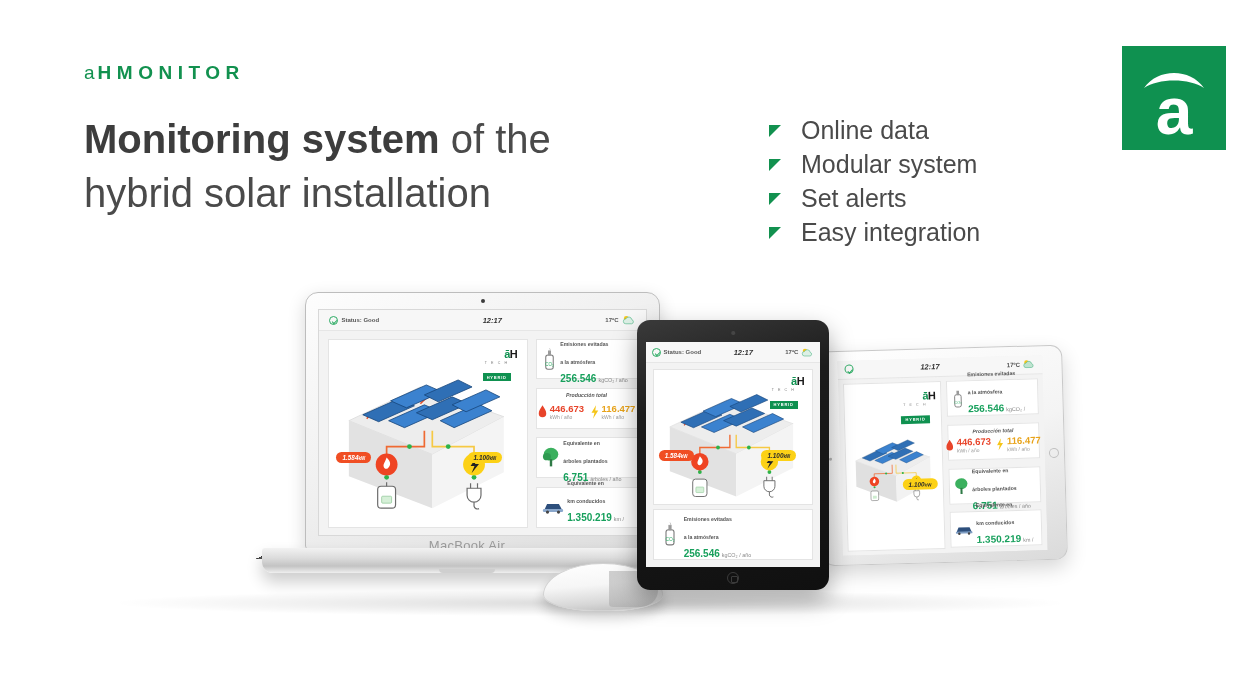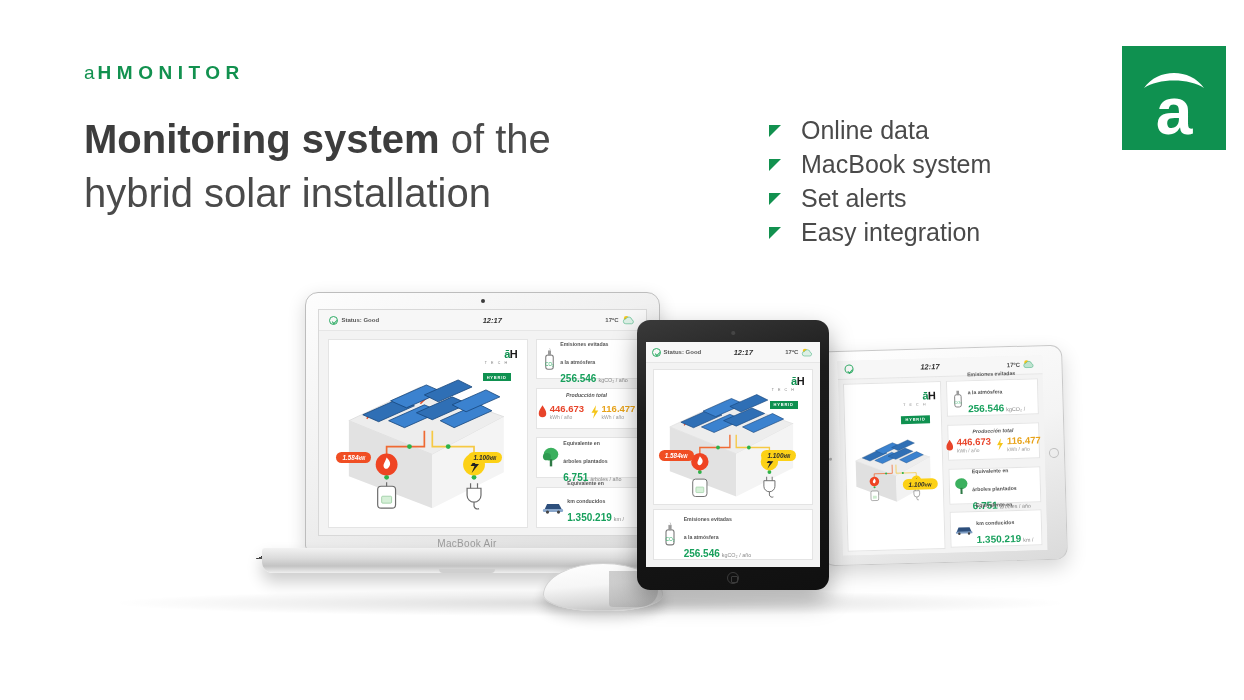--- a/index.html
+++ b/index.html
@@ -158,21 +158,21 @@
     border: 1px solid #d8d8d8;
   }
   .lap-base {
     position: absolute; left: 0; top: 256px; width: 410px; height: 25px;
     background: linear-gradient(180deg, #f2f2f2 0%, #dcdcdc 40%, #c3c3c3 72%, #efefef 100%);
     border-radius: 3px 3px 11px 11px;
     box-shadow: 0 9px 16px rgba(0,0,0,0.20);
   }
   .lap-brand {
     position: absolute; left: 50%; top: 246px; transform: translateX(-50%);
-    font-size: 10px; color: #9b9b9b; letter-spacing: 0.3px; font-weight: 500;
+    font-size: 13px; color: #9b9b9b; letter-spacing: 0.3px; font-weight: 500;
   }
   .lap-notch {
     position: absolute; left: 50%; top: 277px; transform: translateX(-50%);
     width: 56px; height: 4px; background: #cfcfcf; border-radius: 0 0 5px 5px;
   }
   .lap-keys {
     position: absolute; left: 12px; top: 258px; width: 386px; height: 14px;
     background: #2a2a2a; border-radius: 2px;
     display: grid; grid-template-columns: repeat(16, 1fr); grid-template-rows: repeat(3, 1fr);
     gap: 1px; padding: 1px;
@@ -276,21 +276,21 @@
         </svg>
     </span>
     <span>Online data</span>
   </li>
   <li>
     <span class="bullet-mark">
       <svg width="15" height="15" viewBox="0 0 15 15">
           <path d="M1 1 H13 L1 13 Z" fill="#12914f"></path>
         </svg>
     </span>
-    <span>MacBook system</span>
+    <span>Modular system</span>
   </li>
   <li>
     <span class="bullet-mark">
       <svg width="15" height="15" viewBox="0 0 15 15">
           <path d="M1 1 H13 L1 13 Z" fill="#12914f"></path>
         </svg>
     </span>
     <span>Set alerts</span>
   </li>
   <li>

